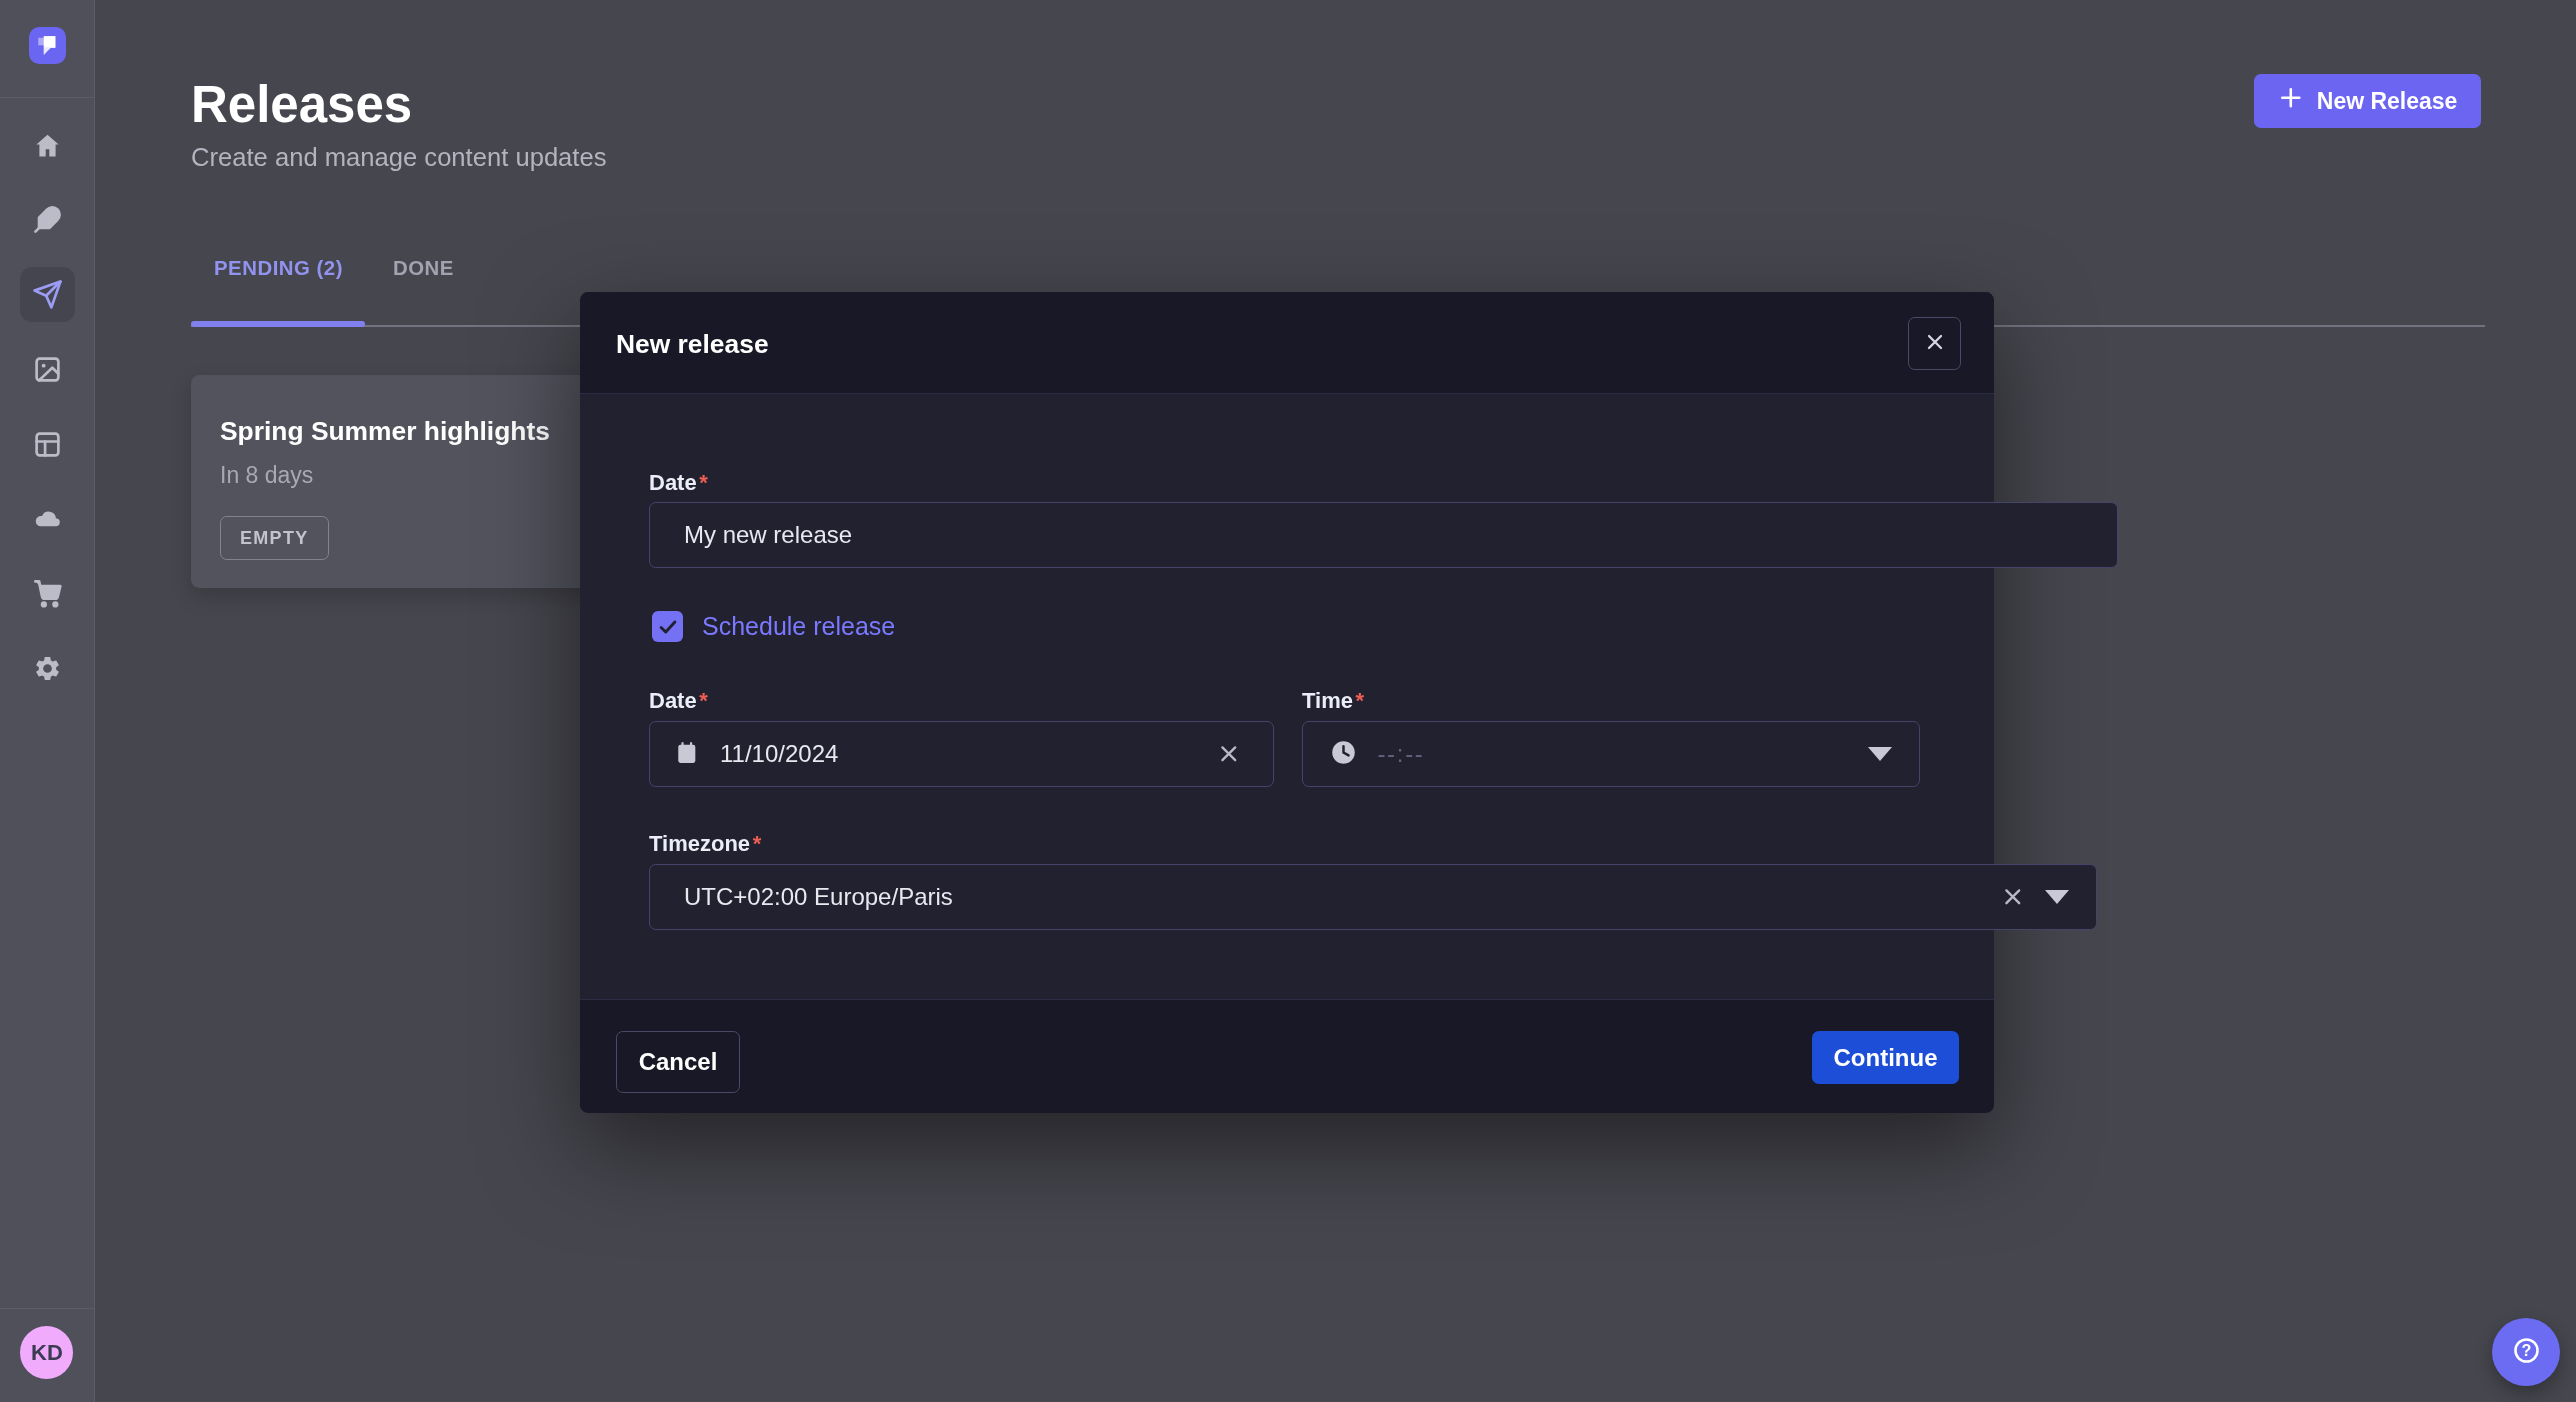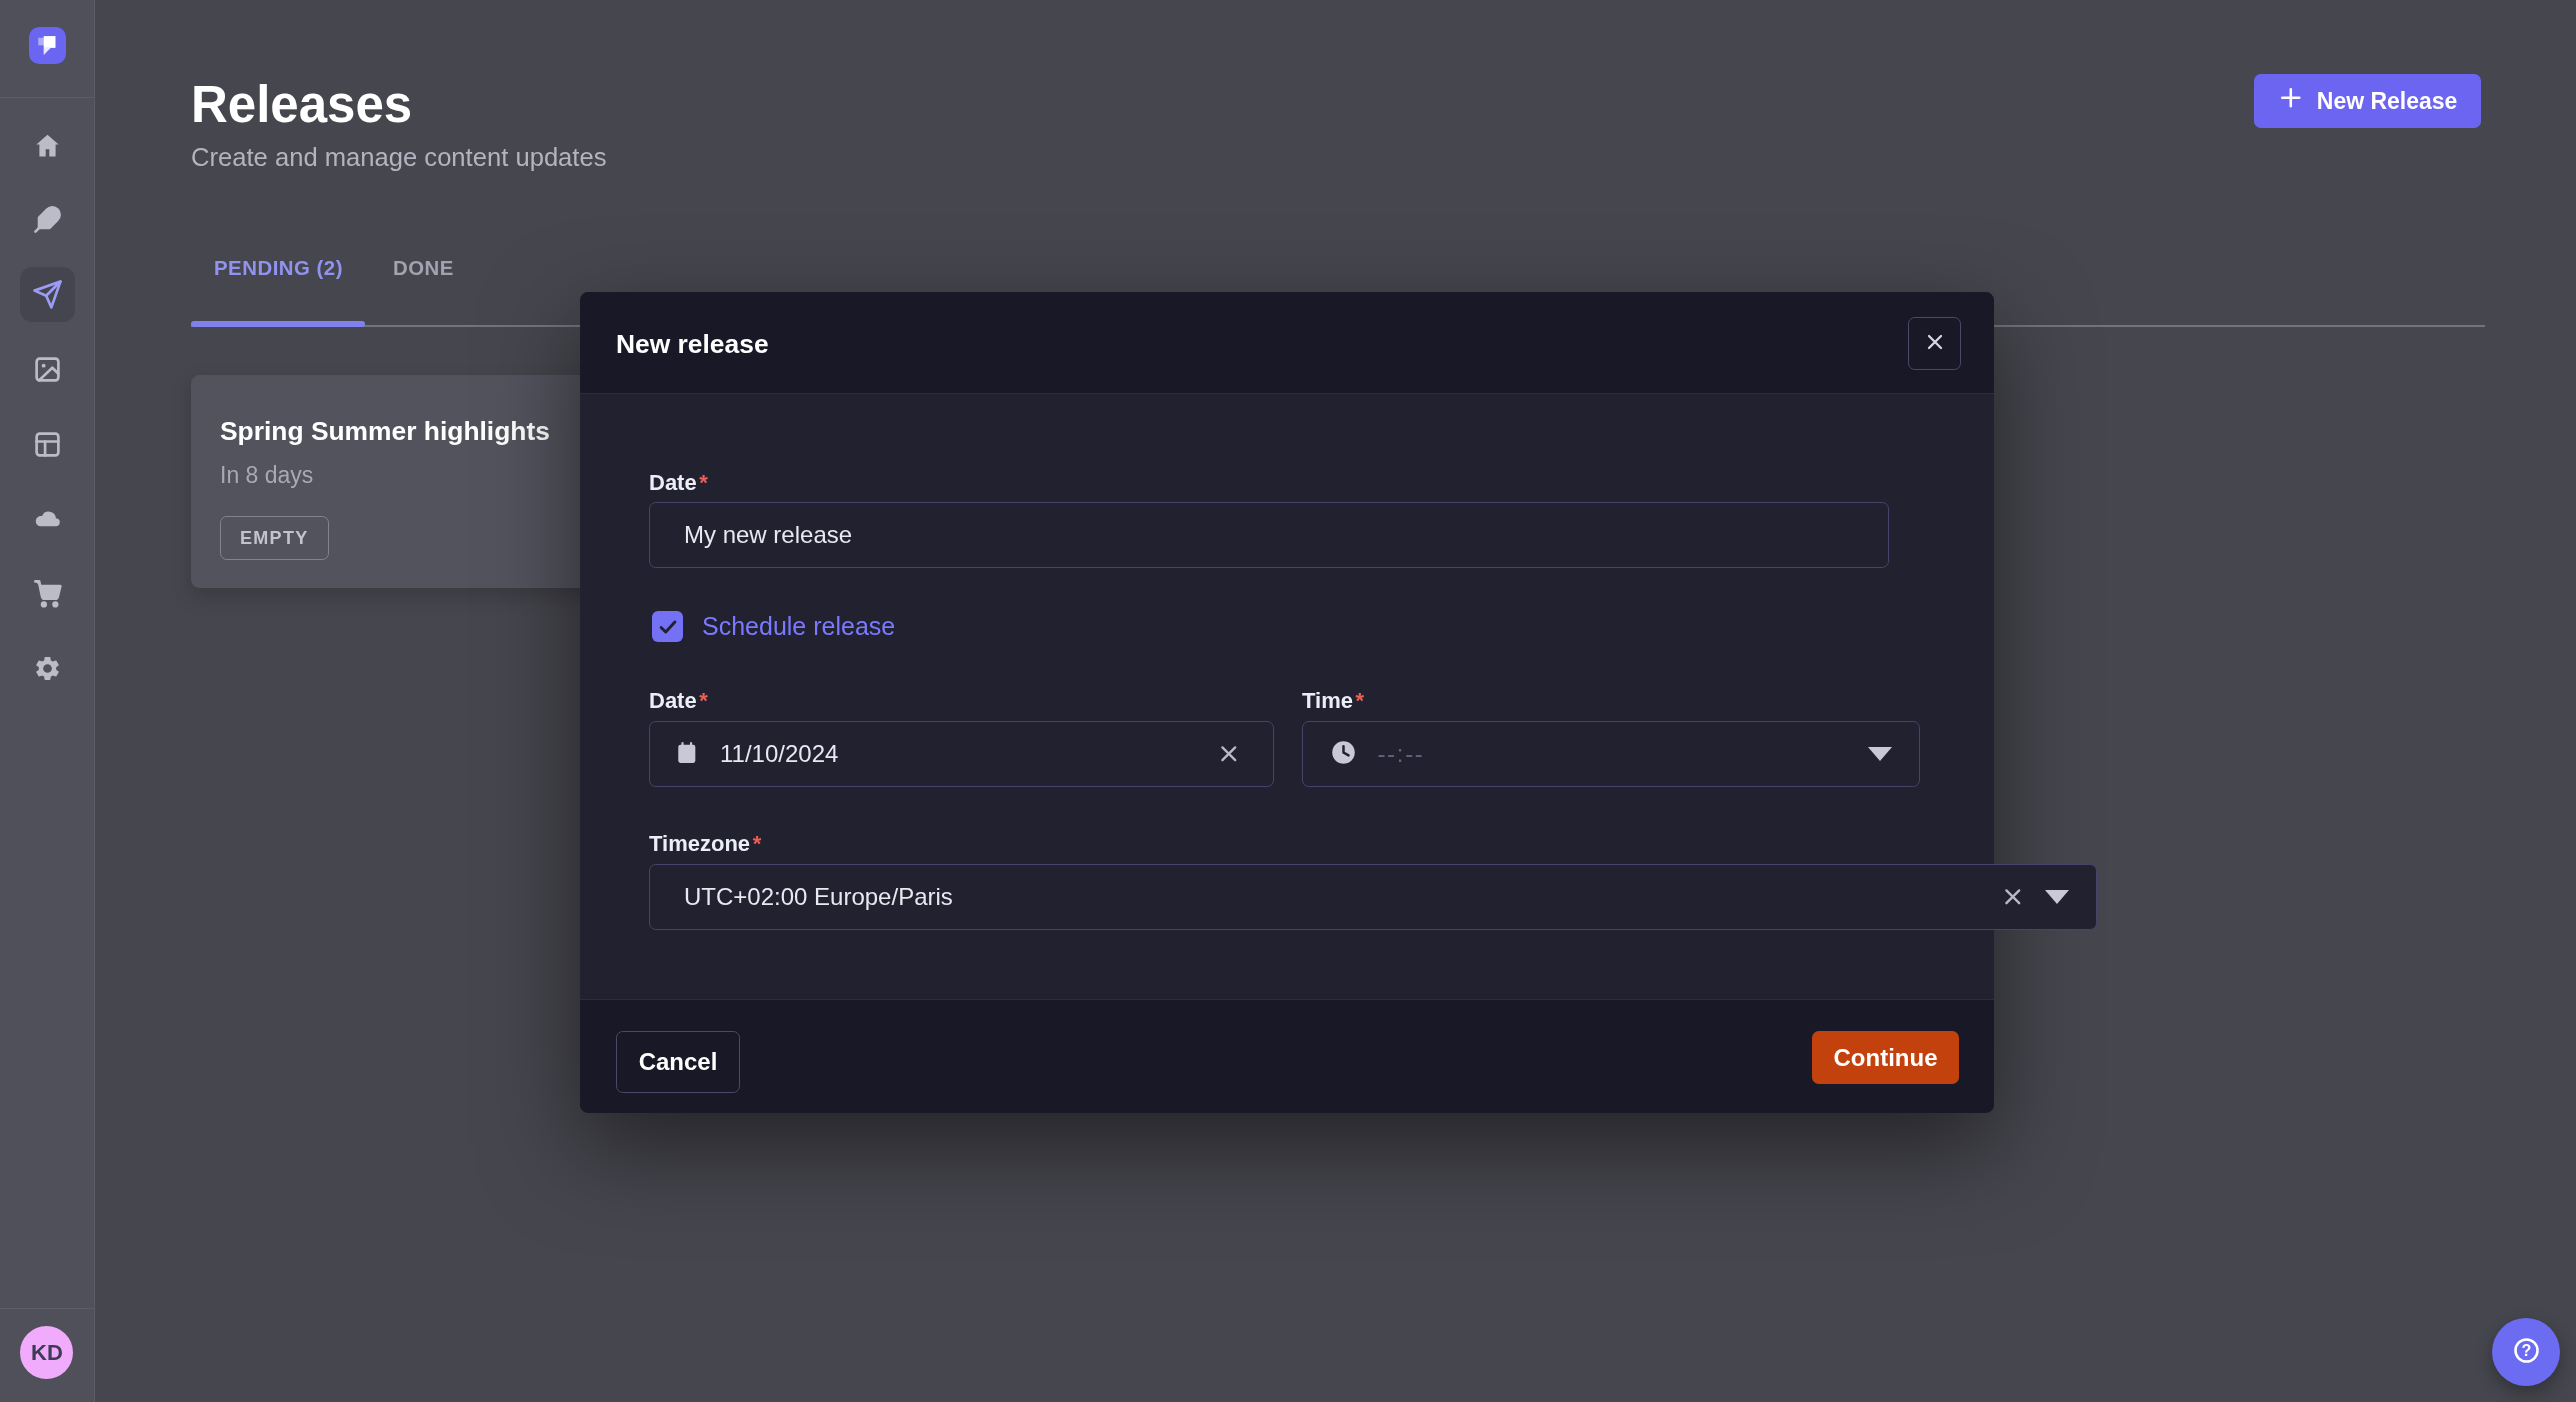--- a/index.html
+++ b/index.html
@@ -54,21 +54,21 @@
                border-radius:6.8px; display:flex; align-items:center; justify-content:center; cursor:pointer; }
 
   .field-label { position:absolute; font-size:22px; font-weight:600; color:#eceef7; }
   .req { color:#ee5e52; margin-left:2.6px; }
   .input-box { position:absolute; height:66px; background:#212130; border:0.9px solid #45456b;
                border-radius:6.8px; display:flex; align-items:center; cursor:text; }
   .input-text { font-size:24px; color:#e8e8f0; }
   .placeholder-text { font-size:24px; color:#62627c; letter-spacing:1.7px; }
 
   .name-label { left:69px; top:178px; }
-  .name-input { left:69px; top:210px; width:1240px; padding-left:34px; }
+  .name-input { left:69px; top:210px; width:1469px; padding-left:34px; }
 
   .checkbox-row { position:absolute; left:72px; top:319px; display:flex; align-items:center; gap:19px; cursor:pointer; }
   .checkbox { width:31px; height:31px; background:#7571f5; border-radius:6px;
               display:flex; align-items:center; justify-content:center; }
   .checkbox-label { font-size:25px; color:#7b79ff; }
 
   .date-label { left:69px; top:396px; }
   .time-label { left:722px; top:396px; }
   .date-input { left:69px; top:429px; width:625px; padding:0 31px 0 24px; }
   .time-input { left:722px; top:429px; width:618px; padding:0 27px; }
@@ -78,21 +78,21 @@
   .icon-gap { margin-right:20.4px; }
   .caret-down { width:0; height:0; border-left:12px solid transparent; border-right:12px solid transparent;
                 border-top:14.5px solid #c9c9d8; margin-left:19px; }
   .clear-x { display:flex; align-items:center; justify-content:center; cursor:pointer; }
 
   .modal-footer { position:absolute; left:0; bottom:0; width:100%; height:114px; background:#181826;
                   border-top:1.7px solid #2c2c42; border-radius:0 0 8.5px 8.5px; }
   .cancel-btn { position:absolute; left:36px; top:31px; width:124px; height:62px; background:#181826;
                 border:0.9px solid #4a4a68; border-radius:6.8px; color:#ffffff; font-size:24px; font-weight:600;
                 display:flex; align-items:center; justify-content:center; cursor:pointer; }
-  .continue-btn { position:absolute; right:35px; top:31px; width:147px; height:53px; background:#c2410c;
+  .continue-btn { position:absolute; right:35px; top:31px; width:147px; height:53px; background:#1d4ed8;
                   border-radius:6.8px; color:#ffffff; font-size:24px; font-weight:600;
                   display:flex; align-items:center; justify-content:center; cursor:pointer; }
 
   .help-btn { position:absolute; left:2492px; top:1318px; width:68px; height:68px; border-radius:50%;
               background:#6c6cf3; display:flex; align-items:center; justify-content:center;
               box-shadow:0 6.8px 17px rgba(0,0,0,.3); cursor:pointer; z-index:20; }
 </style>
 </head>
 <body>
 

